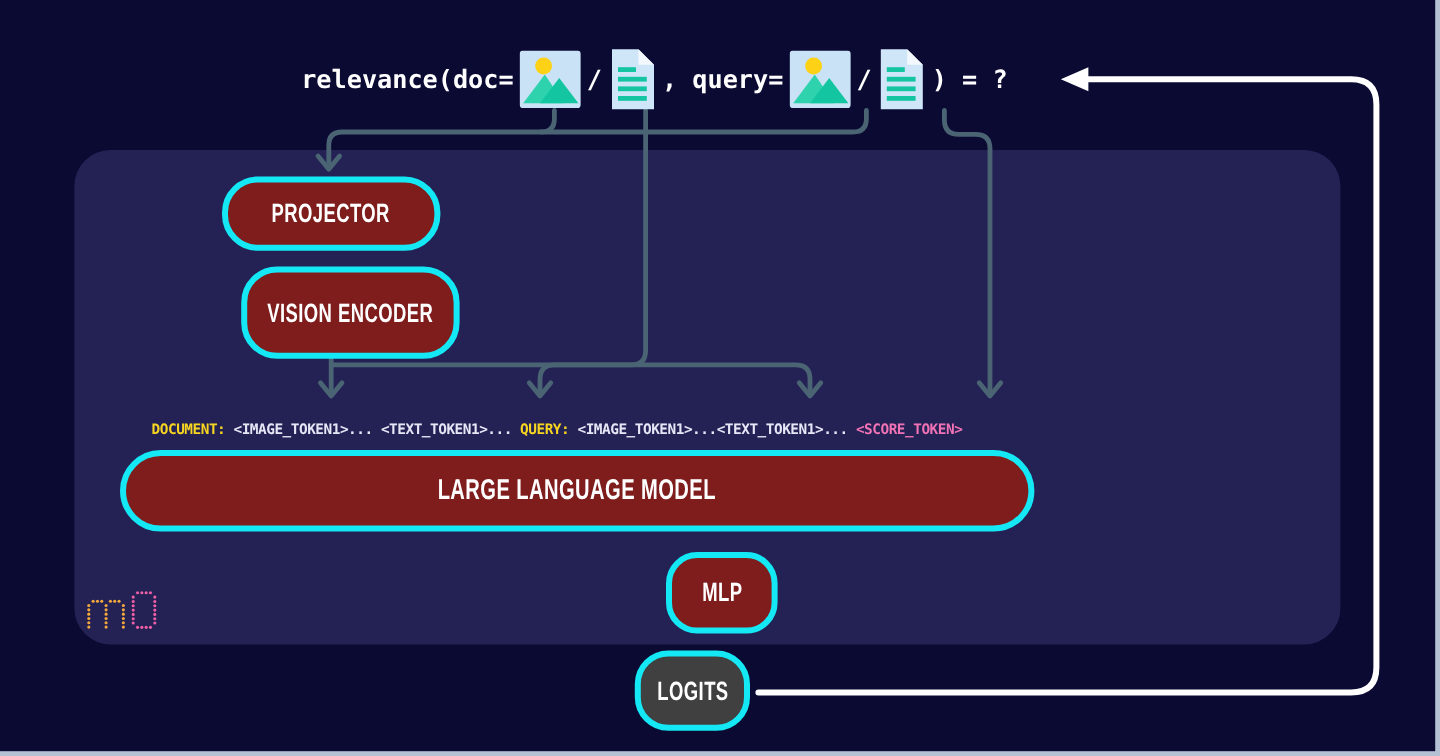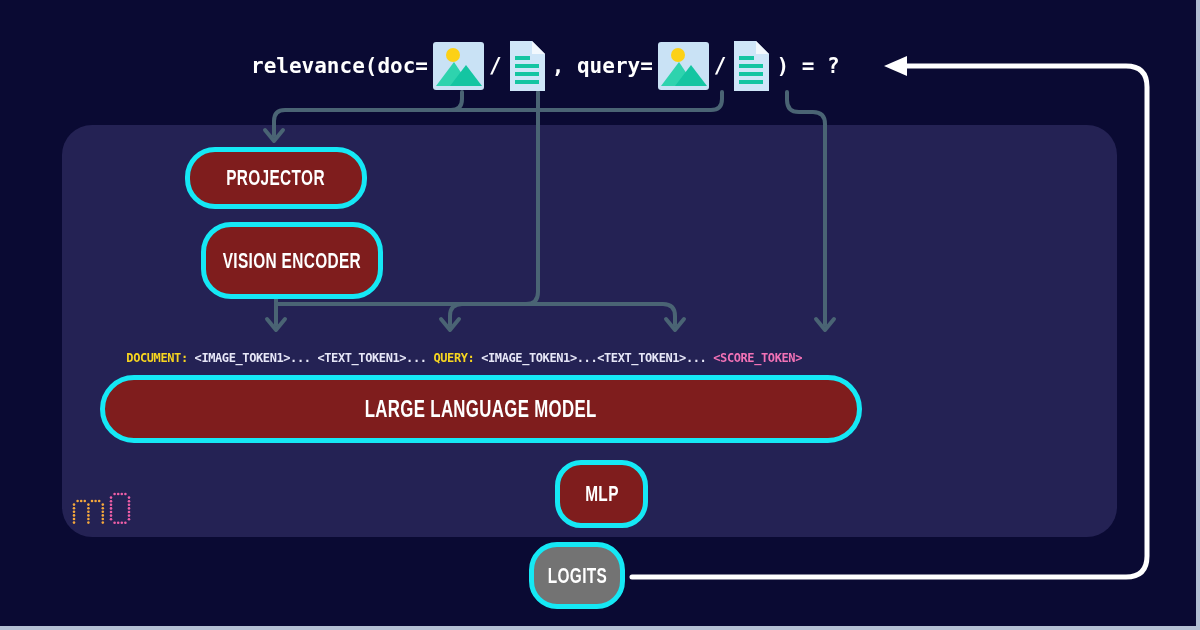--- a/index.html
+++ b/index.html
@@ -21,21 +21,21 @@
   }
   .cyanbox .label{
     color:#ffffff;font-weight:700;white-space:nowrap;
     transform:scaleX(.70);letter-spacing:.5px;
   }
   #box-projector{left:185px;top:147px;width:182px;height:62px;border-radius:30px;}
   #box-vision{left:201px;top:222px;width:182px;height:77px;border-radius:30px;}
   #box-llm{left:100px;top:375px;width:762px;height:68px;border-radius:34px;}
   #box-lora{left:880px;top:375px;width:207px;height:68px;border-radius:34px;}
   #box-mlp{left:531px;top:460px;width:93px;height:68px;border-radius:26px;margin-left:24px;}
-  #box-logits{left:529px;top:542px;width:96px;height:67px;border-radius:28px;background:#737373;}
+  #box-logits{left:529px;top:542px;width:96px;height:67px;border-radius:28px;background:#404040;}
   .fs21{font-size:22px;}
   .fs24{font-size:24px;}
   
   .formula{
     position:absolute;left:251px;top:38px;height:56px;
     display:flex;align-items:center;gap:5px;
     color:#ffffff;font-family:"DejaVu Sans Mono",monospace;
     font-weight:700;font-size:21px;white-space:pre;
   }
   .formula .ico{display:block;}

